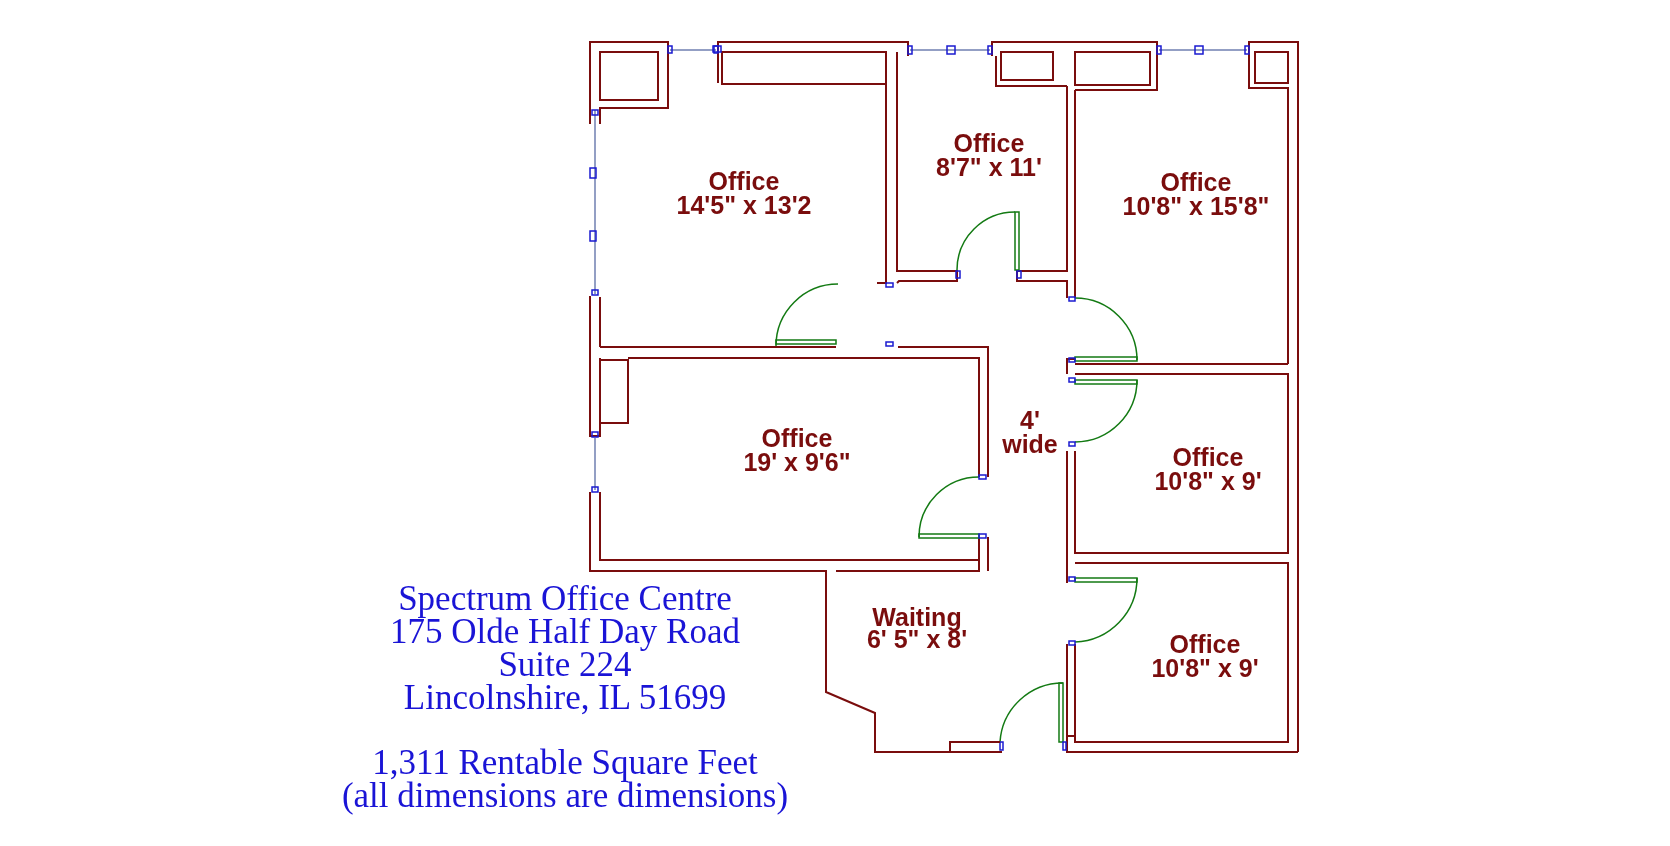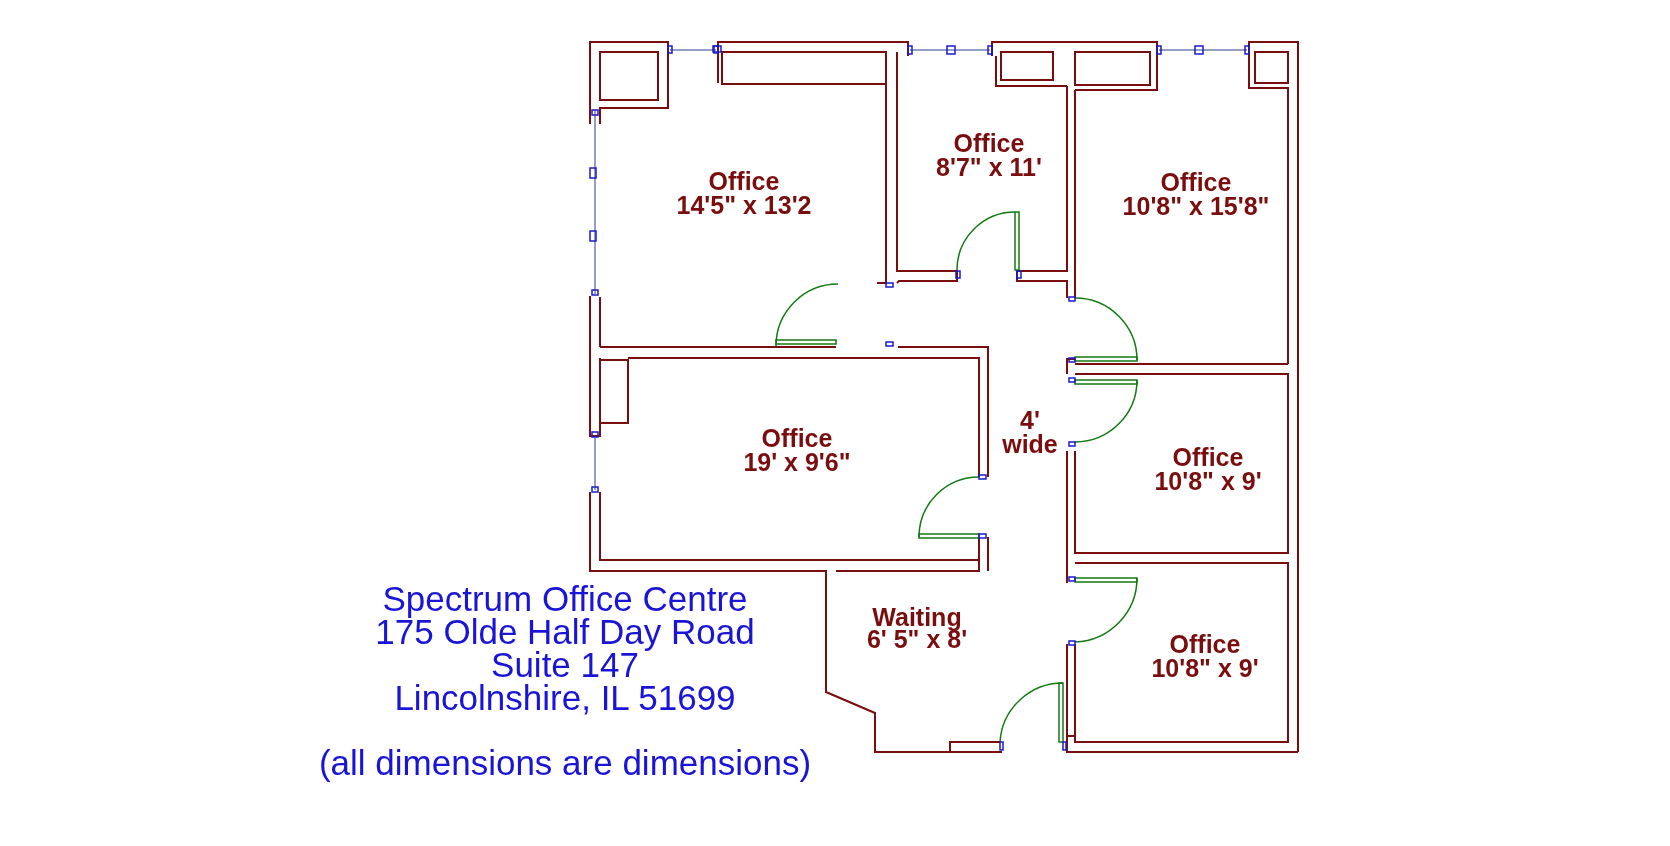--- a/index.html
+++ b/index.html
@@ -5,21 +5,21 @@
   html, body { margin: 0; padding: 0; background: #ffffff; }
   body { width: 1670px; height: 846px; position: relative; overflow: hidden; font-family: "Liberation Sans", sans-serif; }
   #plan { position: absolute; left: 0; top: 0; width: 1670px; height: 846px; }
   .wall { fill: none; stroke: #7a0d0d; stroke-width: 2; }
   .win { stroke: #6f7fb0; stroke-width: 1.5; fill: none; }
   .jamb { stroke: #1a1ad0; stroke-width: 1.5; fill: none; }
   .door { stroke: #137a13; stroke-width: 1.5; fill: none; }
   .room-label { font-family: "Liberation Sans", sans-serif; font-weight: bold; fill: #7a0d0d; text-anchor: middle; }
   .room-name { font-size: 25px; }
   .room-dim { font-size: 25px; }
-  .info { position: absolute; left: 270px; top: 582px; width: 590px; text-align: center; color: #1a14d6; font-family: Liberation Sans, sans-serif; font-size: 35px; line-height: 33px; }
+  .info { position: absolute; left: 270px; top: 582px; width: 590px; text-align: center; color: #1a14d6; font-family: Liberation Serif, serif; font-size: 35px; line-height: 33px; }
   .info .gap { height: 32px; }
 </style>
 </head>
 <body>
 
 <svg id="plan" viewBox="0 0 1670 846" xmlns="http://www.w3.org/2000/svg">
 
   <g>
 
     <path class="wall" d="M590,124 L590,42 L668,42 L668,108 L600,108 L600,124"></path>
@@ -156,17 +156,18 @@
     <text class="room-label room-dim" x="917" y="648">6' 5" x 8'</text>
 
     <text class="room-label room-name" x="1030" y="429">4'</text>
     <text class="room-label room-name" x="1030" y="453">wide</text>
   </g>
 </svg>
 
 <div class="info">
   <div>Spectrum Office Centre</div>
   <div>175 Olde Half Day Road</div>
-  <div>Suite 147</div>
+  <div>Suite 224</div>
   <div>Lincolnshire, IL 51699</div>
   <div class="gap"></div>
+  <div>1,311 Rentable Square Feet</div>
   <div>(all dimensions are dimensions)</div>
 </div>
 
 </body></html>

